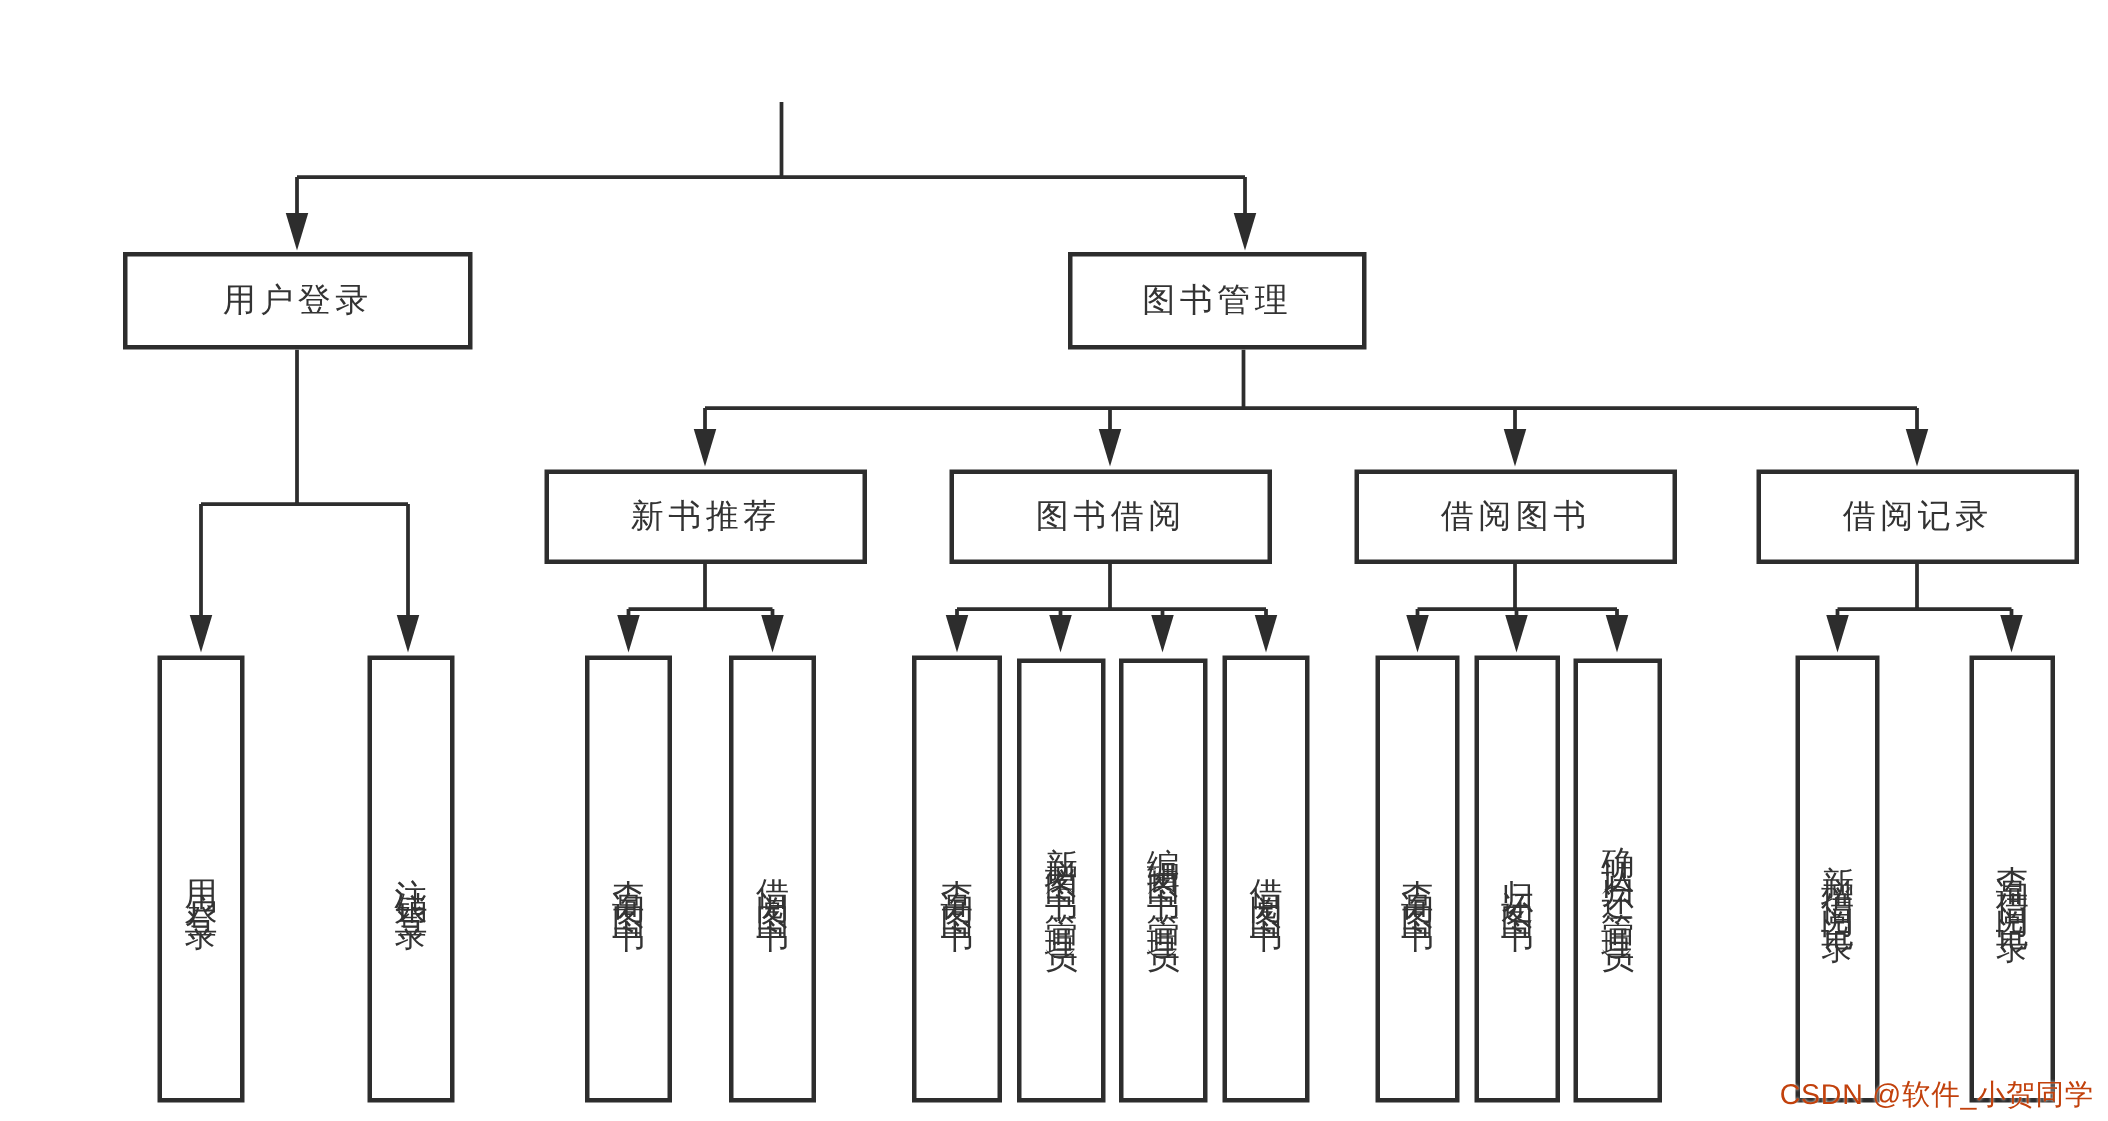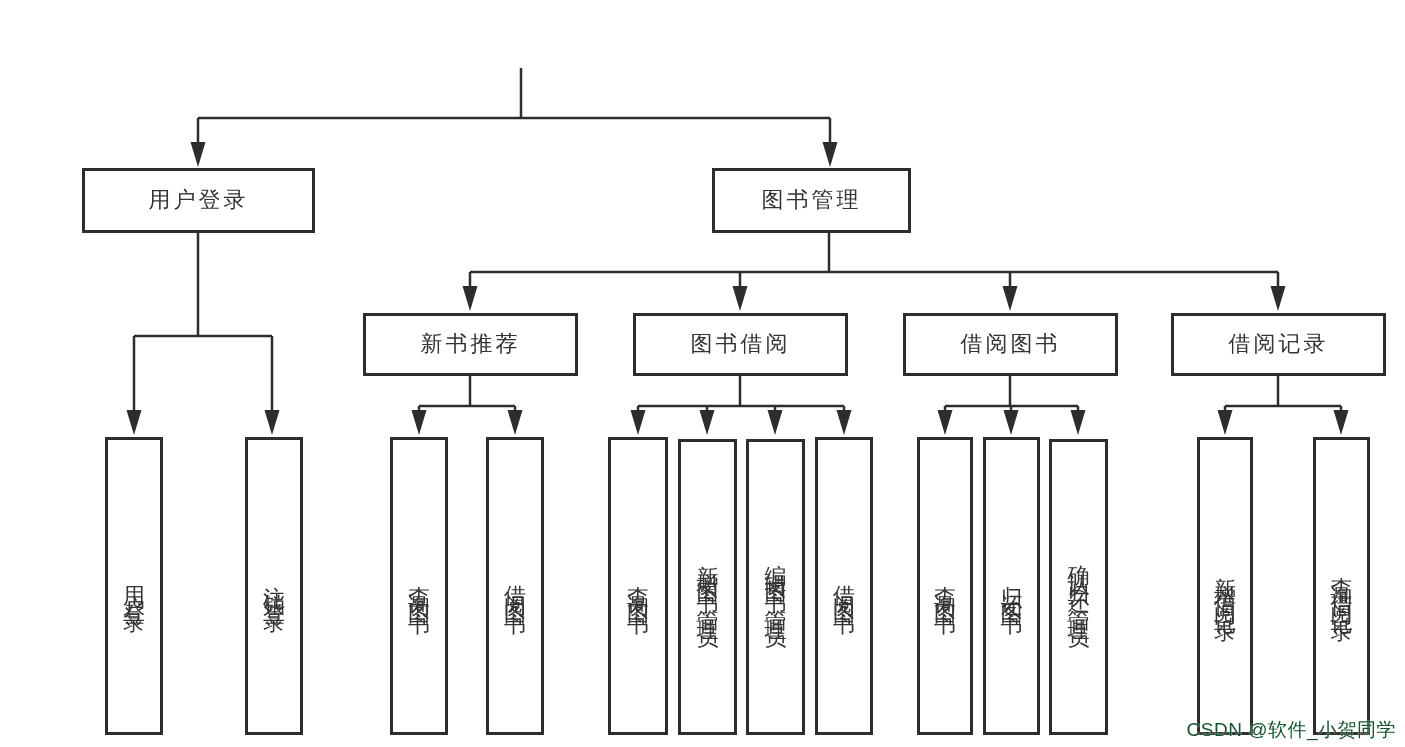--- a/index.html
+++ b/index.html
@@ -44,21 +44,21 @@
     letter-spacing: 9px;
     line-height: 1;
     white-space: nowrap;
   }
   .watermark {
     position: absolute;
     top: 717px;
     right: 9px;
     font-size: 19px;
     letter-spacing: 0.5px;
-    color: #14532d;
+    color: #c2410c;
     white-space: nowrap;
     text-shadow: 0 0 2px #ffffff;
   }
 </style>
 </head>
 <body>
 
 <div class="canvas">
 
   <svg class="connectors" width="1405" height="747" viewBox="0 0 1405 747">

